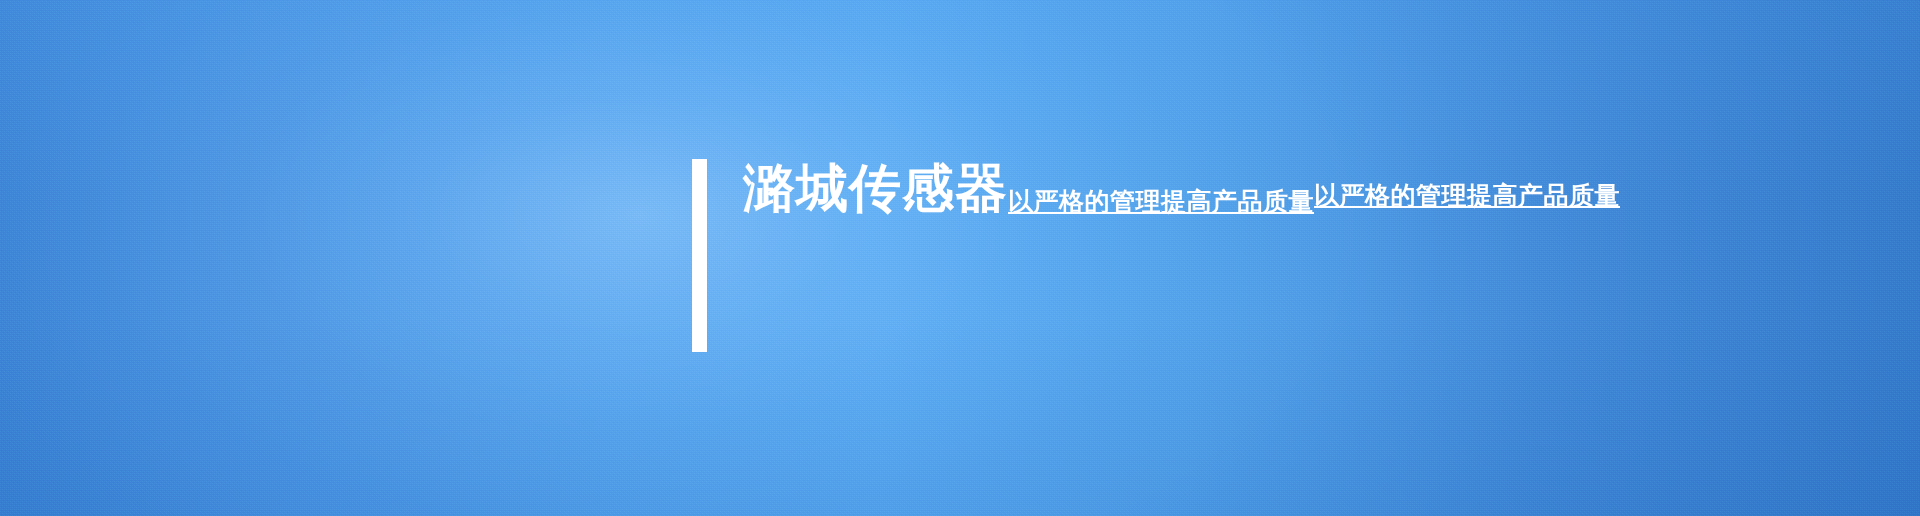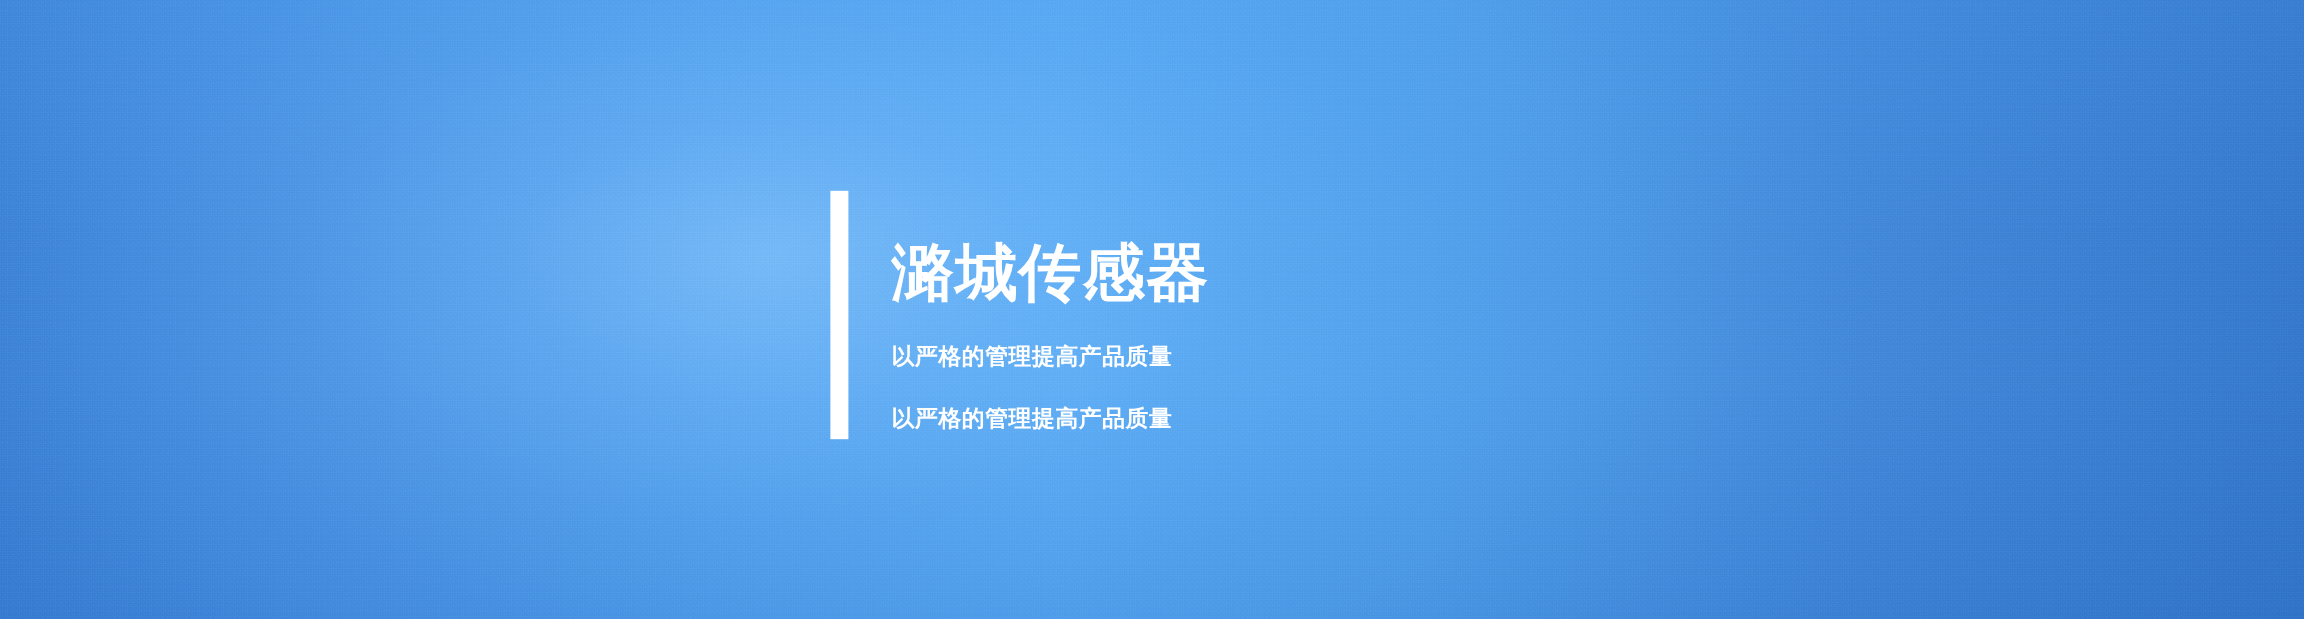--- a/index.html
+++ b/index.html
@@ -109,43 +109,43 @@
   .accent-bar {
     width: 15px;
     min-height: 193px;
     background: #ffffff;
     flex: none;
   }
 
   .hero-text {
     padding-left: 36px;
     display: flex;
-    flex-direction: column;
+    flex-direction: row;
     justify-content: flex-start;
-    margin-top: 40px;
   }
 
   .hero-title {
     color: #ffffff;
     font-size: 52px;
     font-weight: bold;
     line-height: 56px;
     letter-spacing: 1px;
     margin: 0;
     padding-top: 1px;
     white-space: nowrap;
   }
 
   .hero-sub {
     color: #ffffff;
-    font-size: 19px;
+    font-size: 25px;
     font-weight: bold;
     line-height: 32px;
     letter-spacing: 0.5px;
     white-space: nowrap;
+    text-decoration: underline;
   }
 
   .hero-sub-1 { margin-top: 26px; }
   .hero-sub-2 { margin-top: 20px; }
 </style>
 </head>
 <body>
 
 <div class="banner">
 

